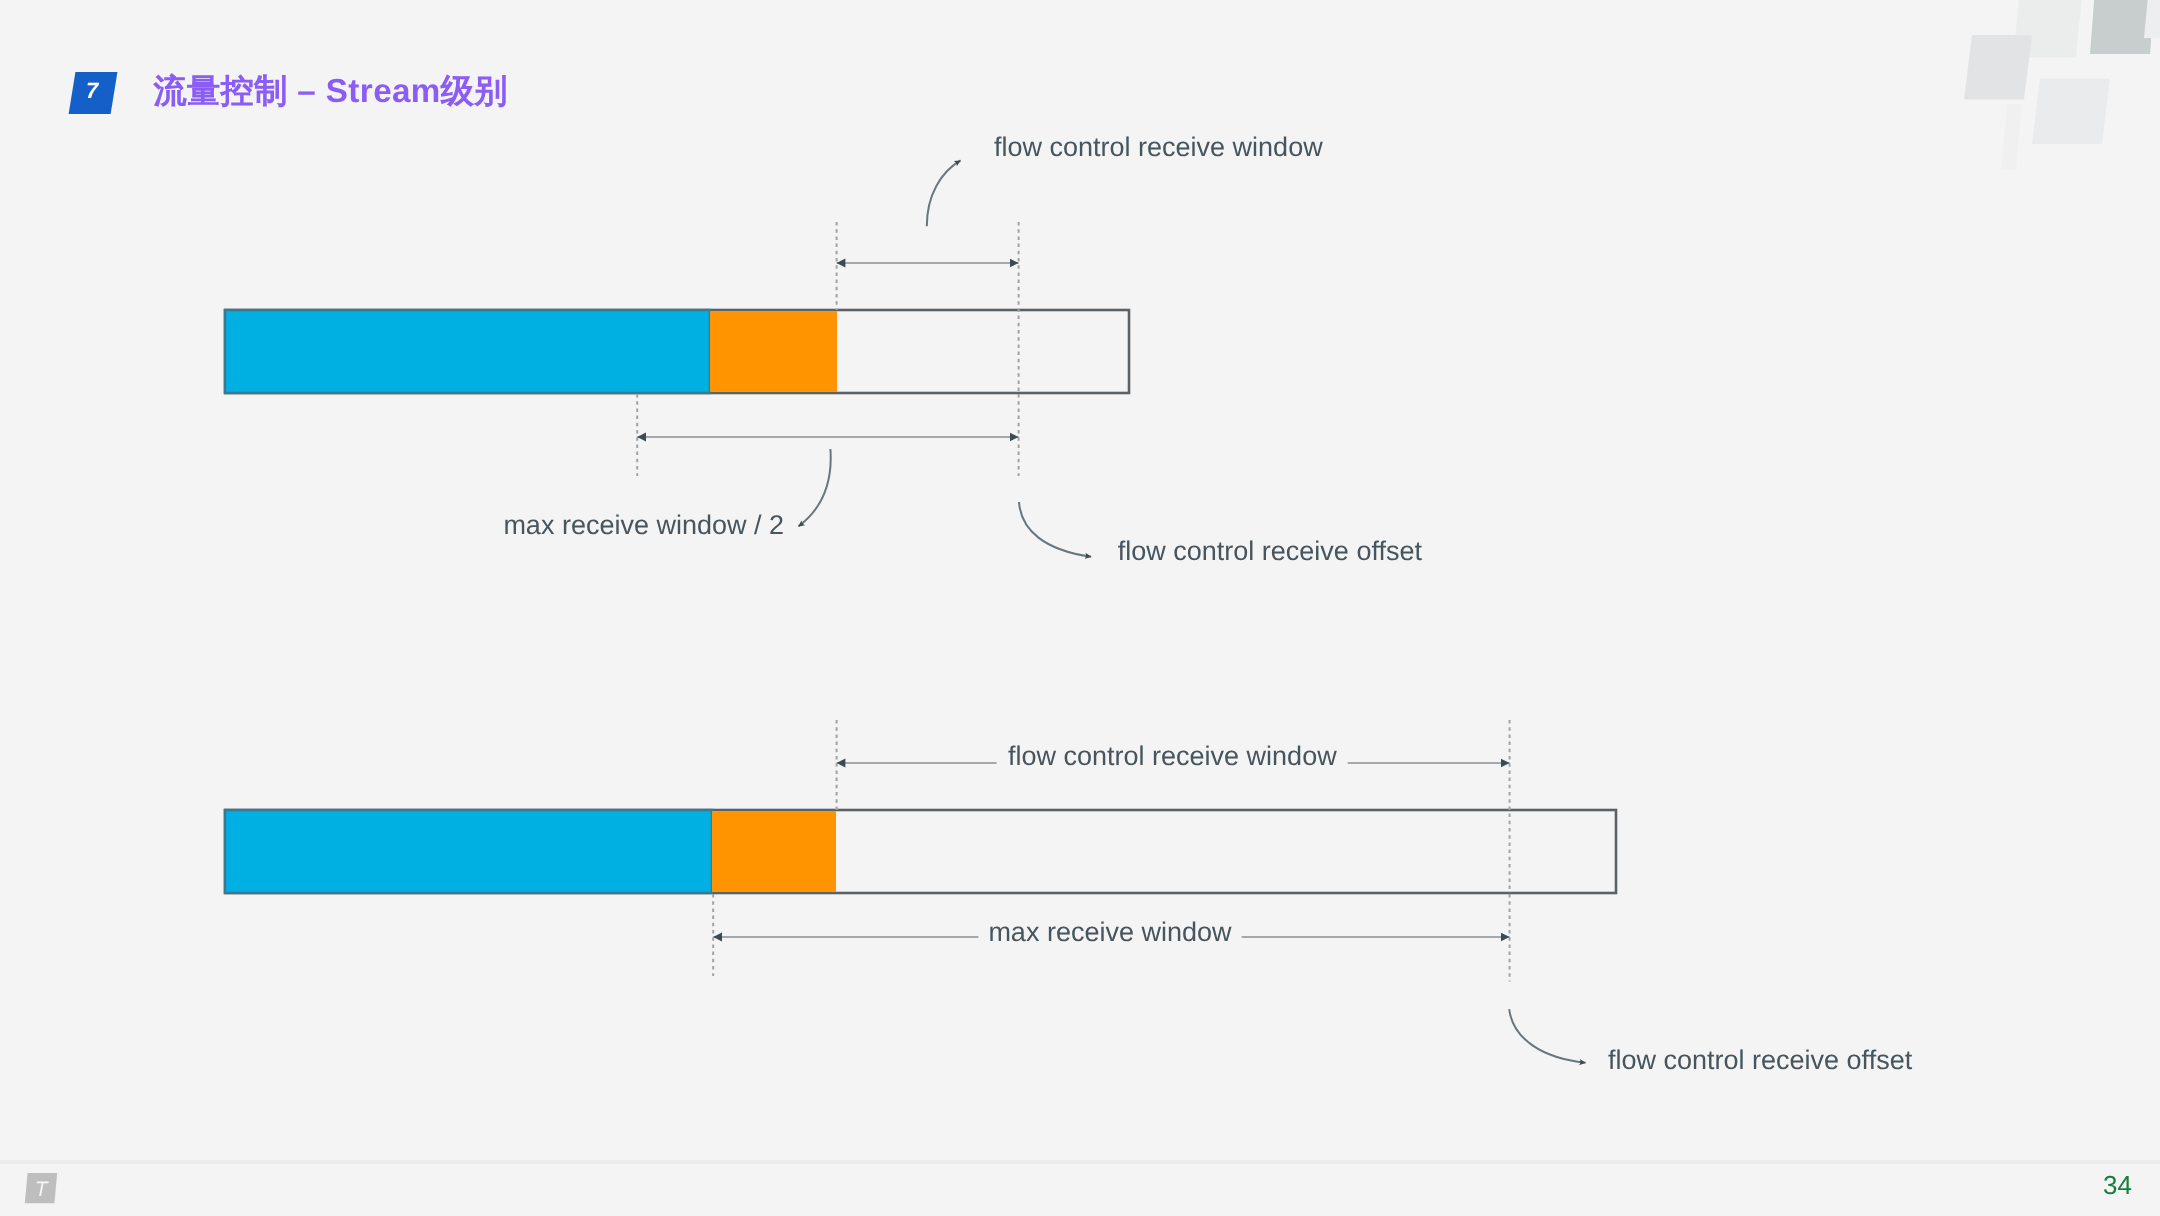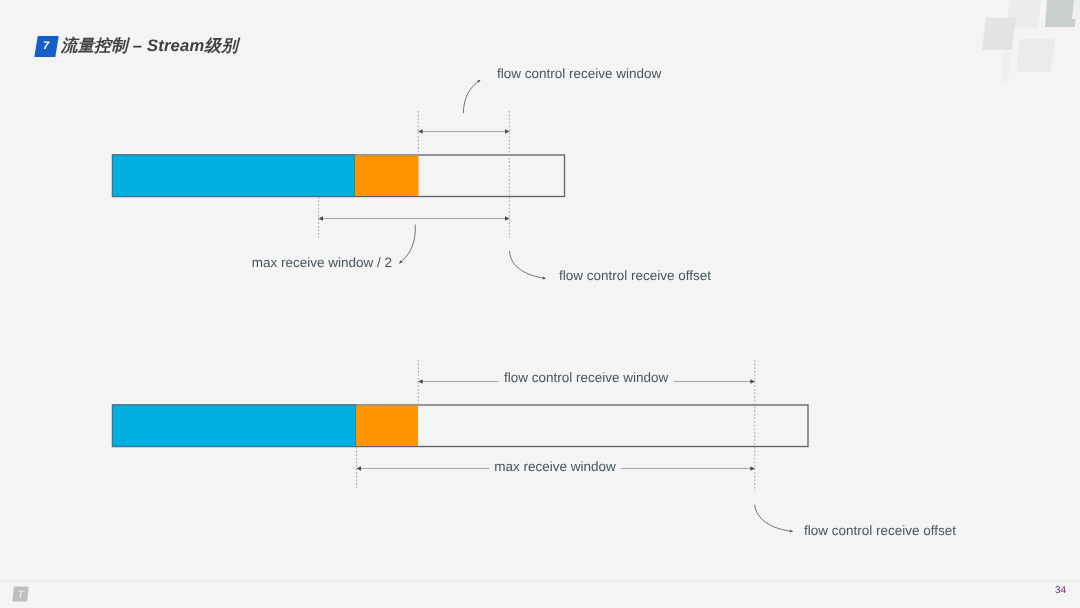--- a/index.html
+++ b/index.html
@@ -12,29 +12,29 @@
   .abs{position:absolute;}
 
   
   #title-row{position:absolute;left:35.5px;top:35.5px;display:flex;align-items:center;}
   #num-badge{position:relative;width:21.2px;height:21.2px;display:flex;align-items:center;
              justify-content:center;}
   #num-badge .para{position:absolute;inset:0;background:#1560c8;
                    transform:skewX(-9.2deg);}
   #num-badge span{position:relative;color:#ffffff;font-size:11px;font-weight:700;
                   font-style:italic;line-height:1;letter-spacing:0;opacity:0.999;}
-  #title-text{margin-left:4px;color:#404040;font-size:16.6px;font-weight:700;
-              font-style:italic;line-height:1;white-space:nowrap;letter-spacing:0.2px;
+  #title-text{margin-left:20px;color:#8b5cf6;font-size:16.6px;font-weight:700;
+              line-height:1;white-space:nowrap;letter-spacing:0.2px;
               opacity:0.999;}
 
   
   #footer-line{position:absolute;left:0;top:580px;width:1080px;height:2px;
                background:#ececec;}
   #logo{position:absolute;left:12px;top:586px;width:17px;height:16px;}
-  #page-num{position:absolute;right:14px;top:586px;color:#701a75;font-size:10px;
+  #page-num{position:absolute;right:14px;top:586px;color:#15803d;font-size:13px;
             line-height:1;opacity:0.999;}
 
   svg{display:block;}
   .lbl{fill:#46555e;font-family:"Liberation Sans",sans-serif;font-size:13.5px;opacity:0.999;}
   .bar-outline{fill:none;stroke:#5b6266;stroke-width:1.3;}
   .bar-blue{stroke:#3b7891;stroke-width:1.2;}
   .bar-orange{stroke:none;}
   .dash{stroke:#9ea4a8;stroke-width:1;stroke-dasharray:1.75 1.85;}
   .dim{stroke:#a4a8aa;stroke-width:1;}
   .leader{fill:none;stroke:#6a767d;stroke-width:1.0;}

